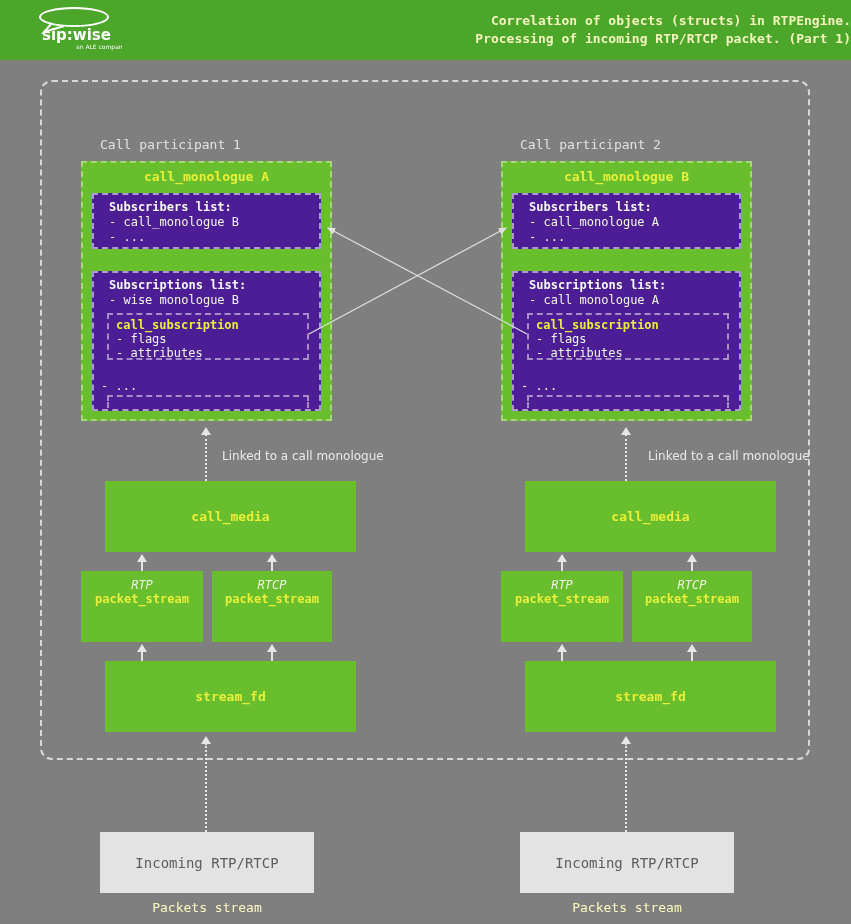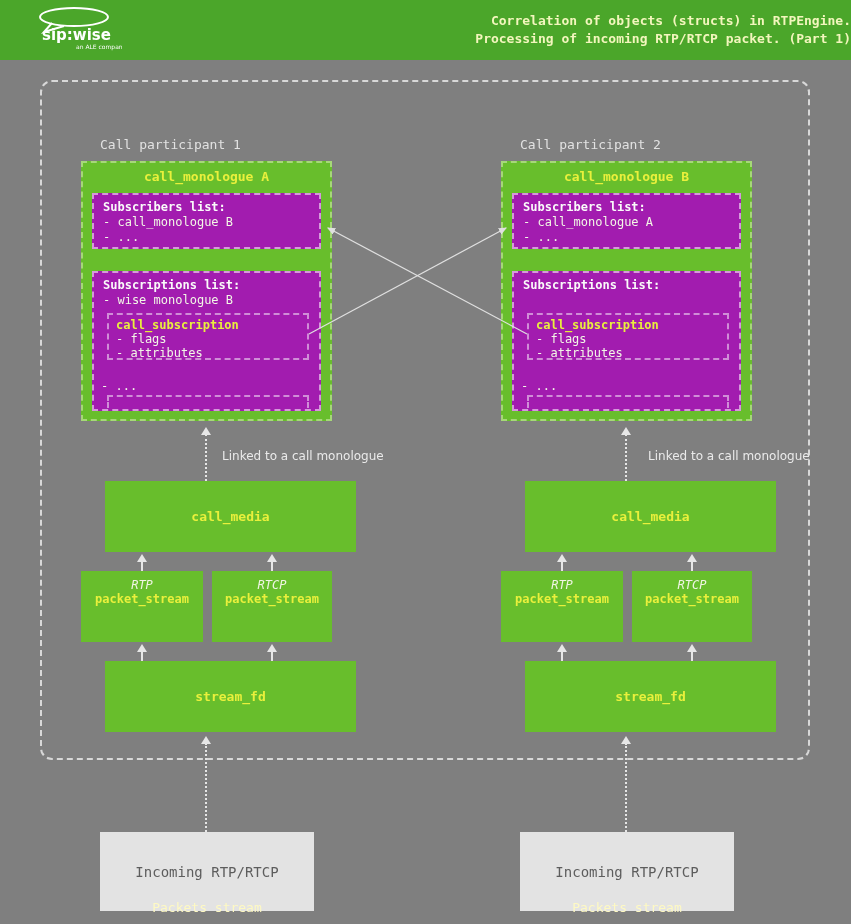--- a/index.html
+++ b/index.html
@@ -34,23 +34,23 @@
   
   .mono-box {
     position:absolute; width:251px; height:260px;
     background:#68be2c; border:2px dashed #a6d878;
   }
   .mono-title {
     position:absolute; left:0; top:6px; width:100%; text-align:center;
     color:#e9f03c; font-weight:bold; font-size:13px;
   }
   .subbox {
-    position:absolute; background:#a21caf;
+    position:absolute; background:#4c1d95;
     border:2px dashed rgba(255,255,255,.55);
-    padding:5px 9px; color:#f2f7e6; font-size:12px; line-height:15px;
+    padding:5px 15px; color:#f2f7e6; font-size:12px; line-height:15px;
   }
   .subbox .hd { font-weight:bold; color:#fafafa; }
   .subscriptions { overflow:hidden; }
   .nested {
     position:absolute; left:13px; top:40px; width:202px; height:47px;
     border:2px dashed rgba(255,255,255,.5);
     padding:3px 7px; font-size:12px; line-height:14px; color:#f2f7e6;
   }
   .nested .nt { color:#e9f03c; font-weight:bold; }
   .more { position:absolute; left:7px; top:106px; font-size:12px; color:#f2f7e6; }
@@ -85,21 +85,21 @@
   .arrow .line {
     position:absolute; left:5px; top:7px; bottom:0;
     border-left:2px dotted #e6e6e6;
   }
   .arrow.dashed .line { border-left-style:dashed; }
 
   .cross-svg { position:absolute; inset:0; width:851px; height:924px; pointer-events:none; }
 
   
   .incoming {
-    position:absolute; width:214px; height:79px; background:#e3e3e3;
+    position:absolute; width:214px; height:61px; background:#e3e3e3;
     display:flex; align-items:center; justify-content:center;
     color:#5d5d5d; font-size:14px;
   }
   .packets-label {
     position:absolute; width:214px; text-align:center;
     color:#fef9c3; font-size:13px;
   }
 </style>
 </head>
 <body>
@@ -196,20 +196,21 @@
     <div class="mono-title">call_monologue B</div>
 
     <div class="subbox" style="left:9px; top:30px; width:229px; height:56px;">
       <div class="hd">Subscribers list:</div>
       <div>- call_monologue A</div>
       <div>- ...</div>
     </div>
 
     <div class="subbox subscriptions" style="left:9px; top:108px; width:229px; height:140px;">
       <div class="hd">Subscriptions list:</div>
+      <div>- call monologue A</div>
       <div class="nested">
         <div class="nt">call_subscription</div>
         <div>- flags</div>
         <div>- attributes</div>
       </div>
       <div class="more">- ...</div>
       <div class="emptybox"></div>
     </div>
   </div>
 

